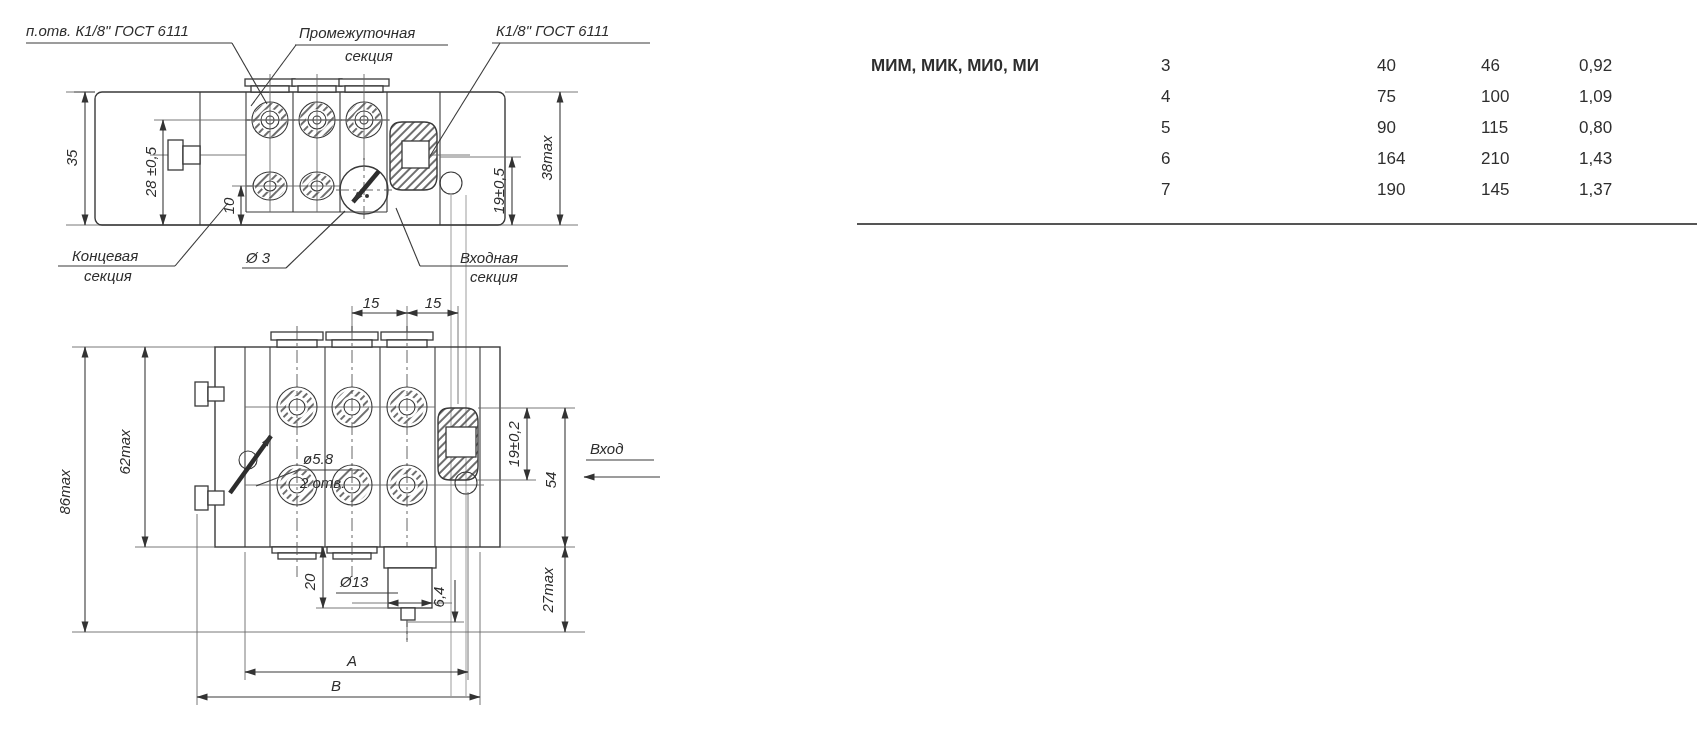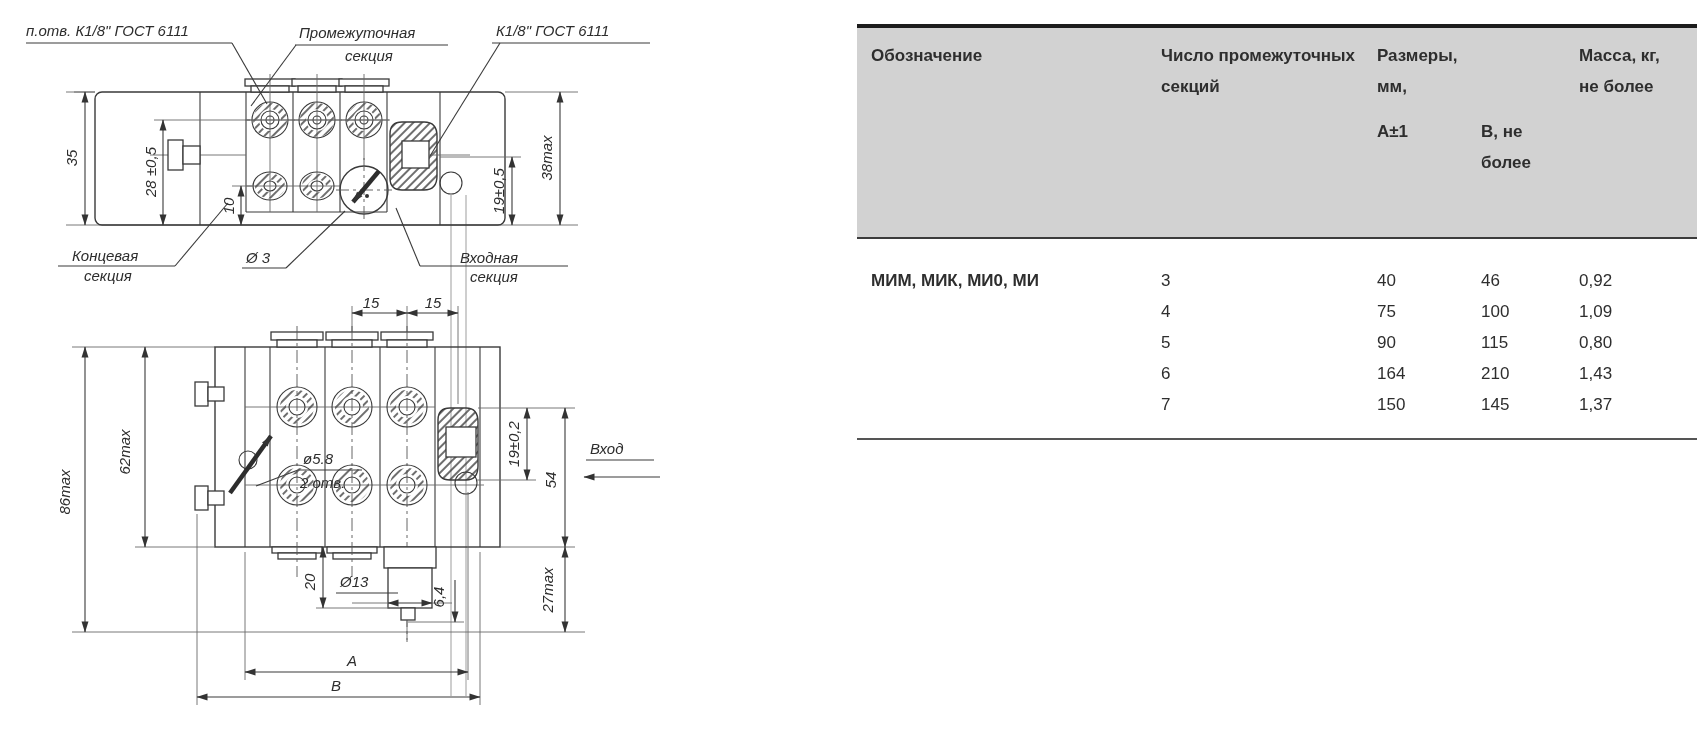--- a/index.html
+++ b/index.html
@@ -370,32 +370,20 @@
   </g>
   <g>
     <line class="thin" x1="197" y1="222" x2="197" y2="413"></line>
     <line class="thin" x1="480" y1="260" x2="480" y2="413"></line>
     <line class="dim" x1="197" y1="405" x2="480" y2="405" marker-start="url(#arr)" marker-end="url(#arr)"></line>
     <text x="336" y="399" text-anchor="middle">B</text>
   </g>
 </svg>
 
 <div class="spec-table">
-  <div class="spec-head">
-    <div>Обозначение</div>
-    <div style="max-width:200px;">Число промежуточных секций</div>
-    <div style="grid-column:3 / 5;">
-      <div style="max-width:110px;">Размеры, мм,</div>
-      <div class="dim-sub">
-        <div class="a">А±1</div>
-        <div class="b" style="max-width:70px;">В, не более</div>
-      </div>
-    </div>
-    <div class="col-mass">Масса, кг, не более</div>
-  </div>
 
   <div class="spec-body">
     <div class="spec-row">
       <div class="bold">МИМ, МИК, МИ0, МИ</div>
       <div>3</div>
       <div>40</div>
       <div>46</div>
       <div>0,92</div>
     </div>
     <div class="spec-row">
@@ -415,20 +403,20 @@
     <div class="spec-row">
       <div></div>
       <div>6</div>
       <div>164</div>
       <div>210</div>
       <div>1,43</div>
     </div>
     <div class="spec-row">
       <div></div>
       <div>7</div>
-      <div>150</div>
+      <div>190</div>
       <div>145</div>
       <div>1,37</div>
     </div>
   </div>
 </div>
 
 </div>
 
 </body></html>

